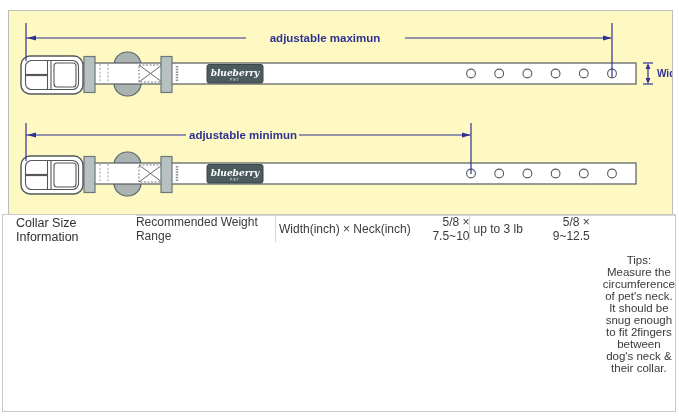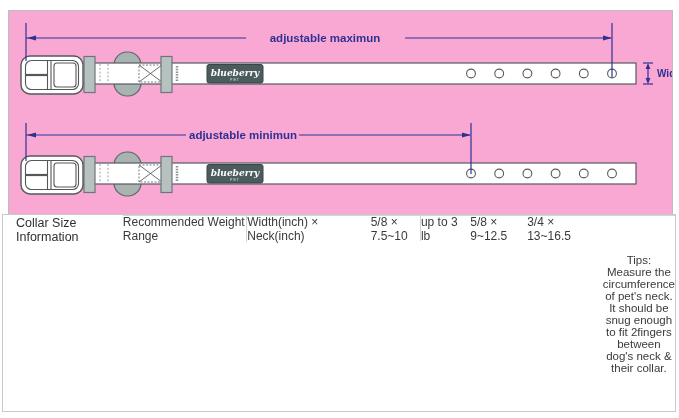--- a/index.html
+++ b/index.html
@@ -1,21 +1,21 @@
 <!DOCTYPE html>
 <html><head>
 <meta charset="utf-8">
 <style>
   html,body{margin:0;padding:0;background:#fff;}
   .stage{position:relative;width:679px;height:418px;background:#fff;
          font-family:"Liberation Sans",sans-serif;overflow:hidden;}
 
   
   .diagram{position:absolute;left:8px;top:10px;width:663px;height:204px;
-           border:1px solid #bdbdbd;box-sizing:content-box;background:#f9a8d4;}
+           border:1px solid #bdbdbd;box-sizing:content-box;background:#fef9c3;}
   .diagram svg{display:block;}
 
   .strap{fill:#ffffff;stroke:#565b5f;stroke-width:1.2;}
   .loop{fill:#a9b4b2;stroke:#5d686a;stroke-width:1.2;}
   .keeper{fill:#b7c2c0;stroke:#6b7678;stroke-width:1.2;}
   .xbox{fill:none;stroke:#565b5f;stroke-width:0.8;stroke-dasharray:2 1.5;}
   .xline{stroke:#565b5f;stroke-width:0.9;}
   .stitch{stroke:#8b9598;stroke-width:0.9;stroke-dasharray:2 1.8;}
   .tagmark{stroke:#8a9598;stroke-width:2.5;stroke-dasharray:1.5 1.2;}
   .buckle-outer{fill:#ffffff;stroke:#54585b;stroke-width:1.4;}
@@ -33,21 +33,21 @@
   .widthlabel{fill:#2e3192;font-family:"Liberation Sans",sans-serif;font-weight:600;font-size:10px;}
 
   
   .size-table{position:absolute;left:2px;top:214px;width:674px;height:198px;
               border:1px solid #c9c9c9;box-sizing:border-box;display:flex;
               flex-direction:row;background:#fff;color:#3a3a3a;}
   .t-row{display:flex;align-items:stretch;border-top:1px solid #d5d5d5;box-sizing:border-box;}
   .t-row:first-child{border-top:none;}
   .t-title{height:29px;align-items:center;padding-left:13px;font-size:12.5px;color:#2f2f2f;}
   .t-head{height:27px;}
-  .t-data{height:26px;}
+  .t-data{height:26px;text-align:right;}
   .t-tips{flex:1;align-items:center;padding-left:13px;font-size:11.5px;text-align:center;}
   .cell{flex:1;display:flex;align-items:center;justify-content:center;font-size:12px;box-sizing:border-box;}
   .cell + .cell{border-left:1px solid #d5d5d5;}
 </style>
 </head>
 <body>
 
 <div class="stage">
 
   <div class="diagram">
@@ -143,19 +143,18 @@
     </div>
 
     <div class="t-row t-data">
       <div class="cell">5/8 × 7.5~10</div>
       <div class="cell">up to 3 lb</div>
     </div>
     <div class="t-row t-data">
       <div class="cell">5/8 × 9~12.5</div>
     </div>
     <div class="t-row t-data">
-      <div class="cell">3/4 × 13~16.5</div>
     </div>
 
     <div class="t-row t-tips">Tips: Measure the circumference of pet's neck. It should be snug enough to fit 2fingers between dog's neck &amp; their collar.</div>
   </div>
 
 </div>
 
 </body></html>

